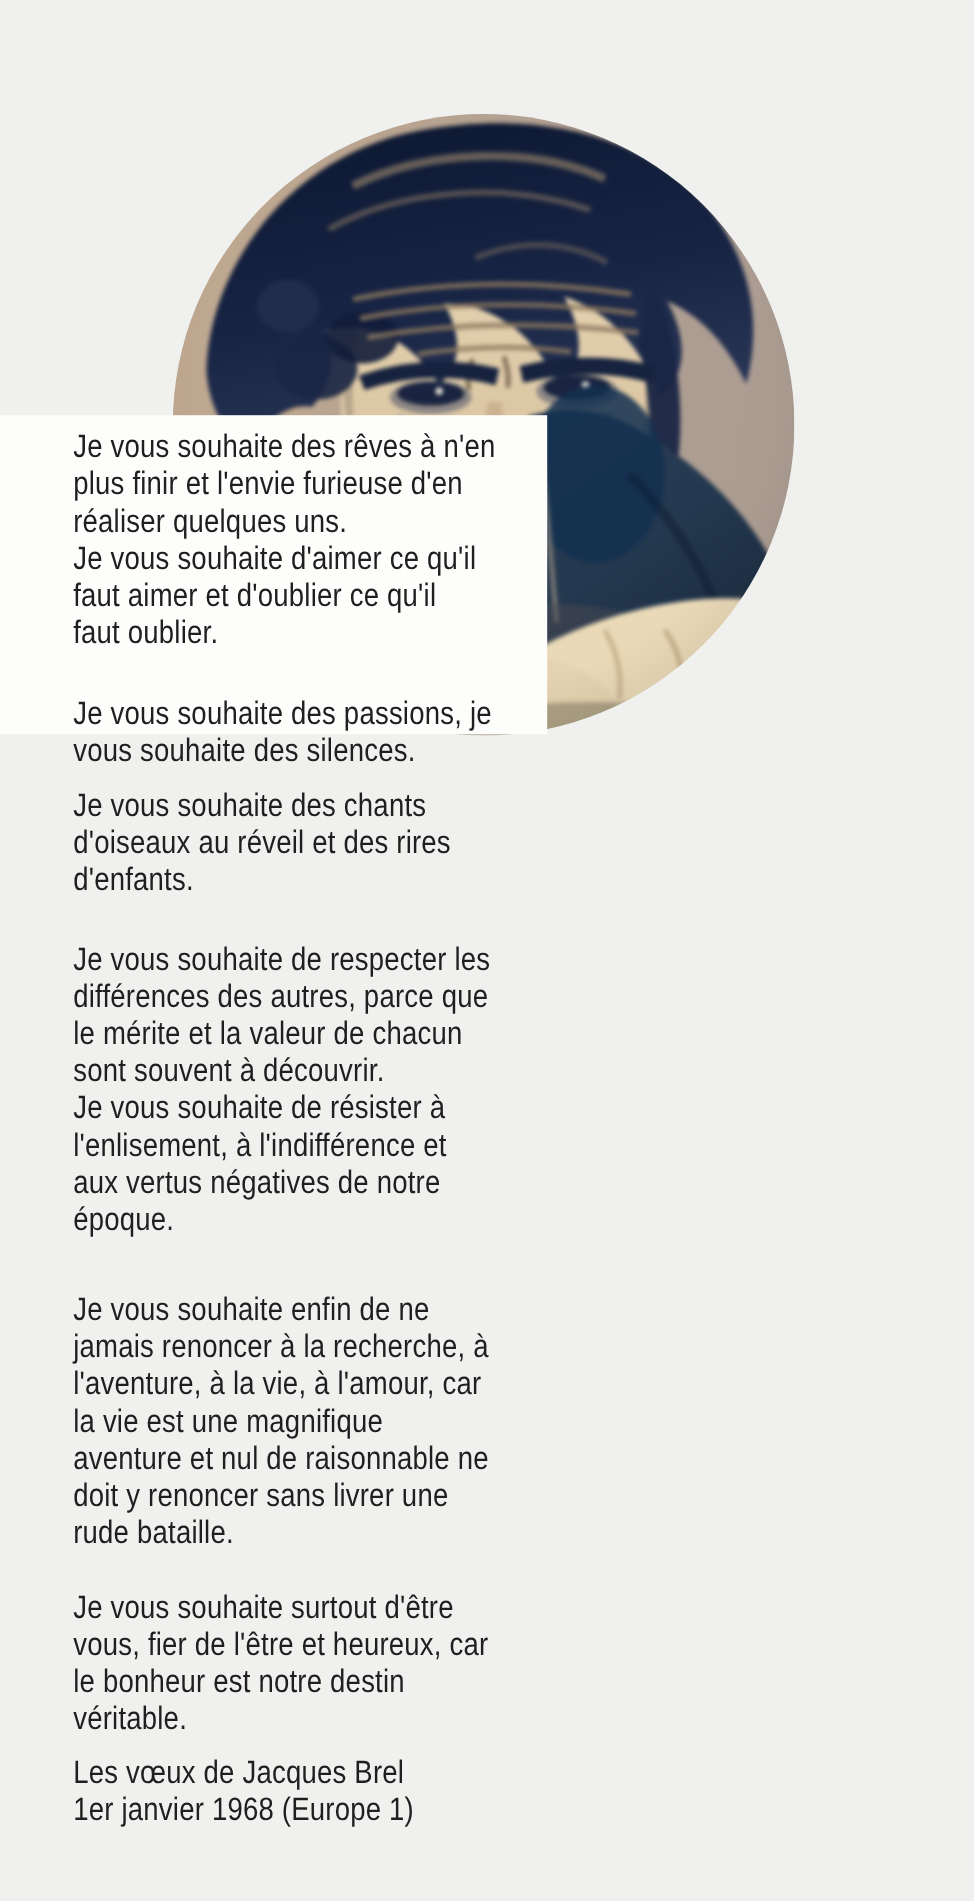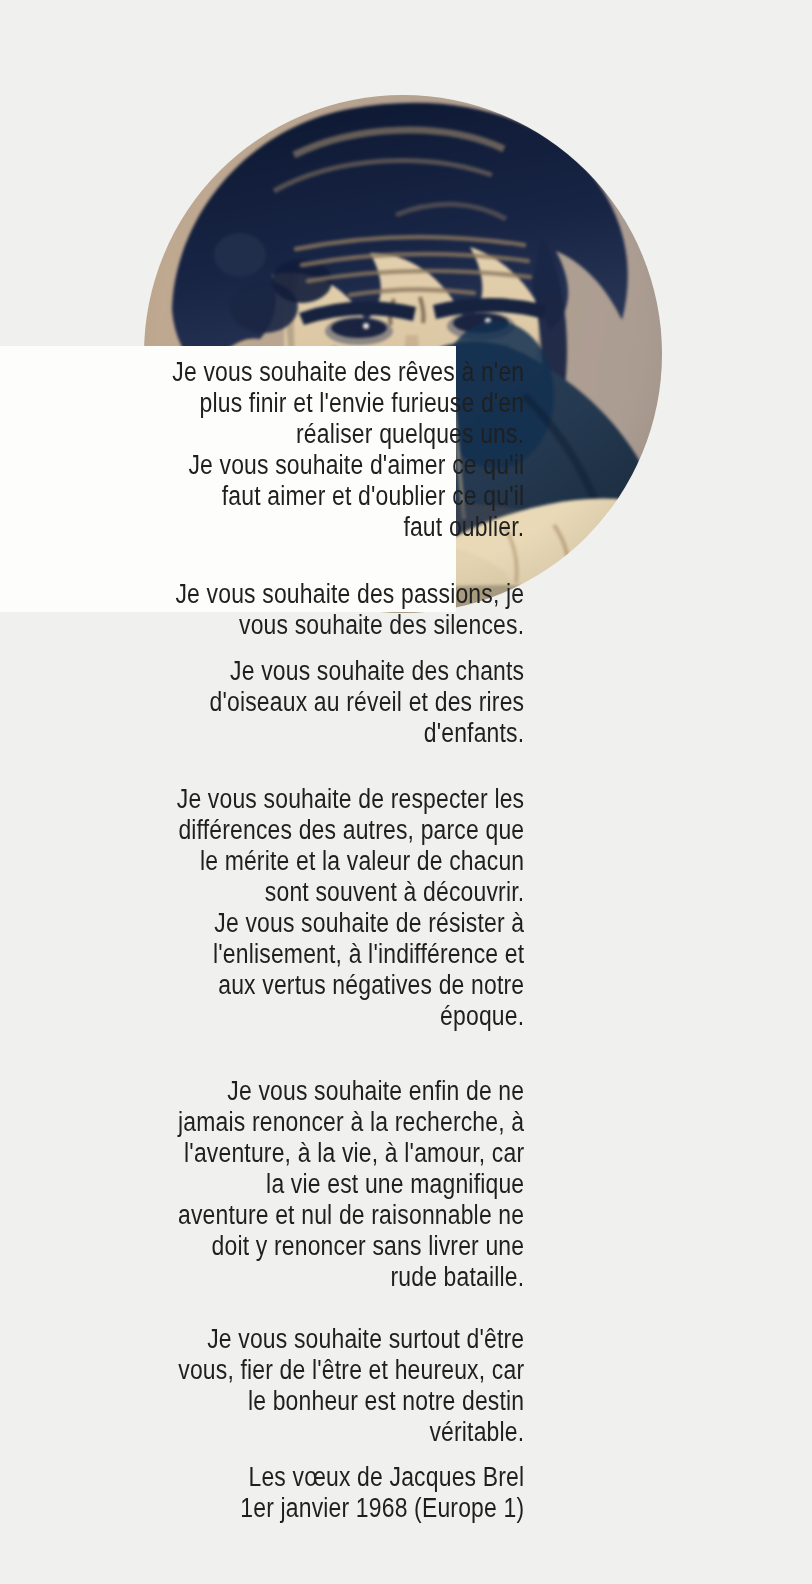--- a/index.html
+++ b/index.html
@@ -18,21 +18,20 @@
   html,body{width:812px;height:1584px;}
   body{
     background:var(--page-bg);
     font-family:"Liberation Sans","DejaVu Sans",sans-serif;
     overflow:hidden;
   }
   .canvas{
     position:relative;
     width:812px;height:1272px;
     background:var(--page-bg);
-    text-align:right;
   }
   
   .photo-circle{
     position:absolute;
     left:144px;top:95px;
     width:518px;height:518px;
     border-radius:50%;
     overflow:hidden;
     z-index:1;
   }

